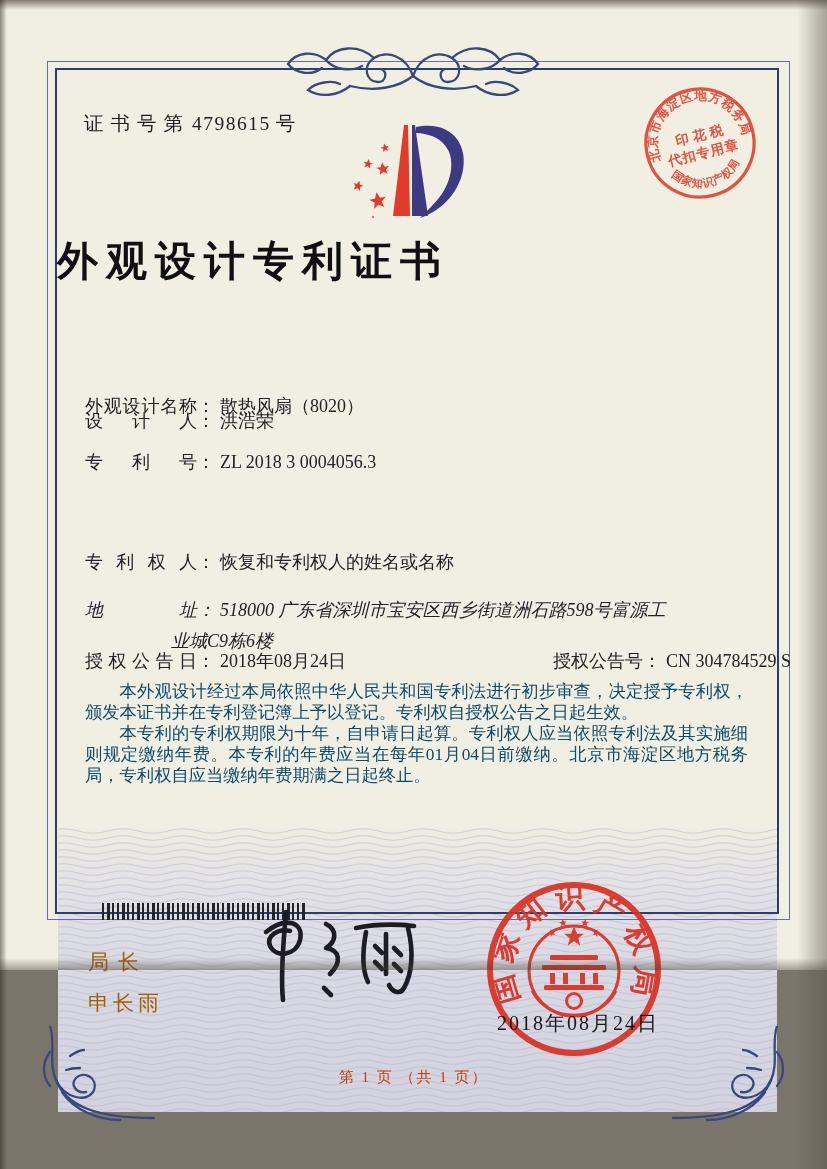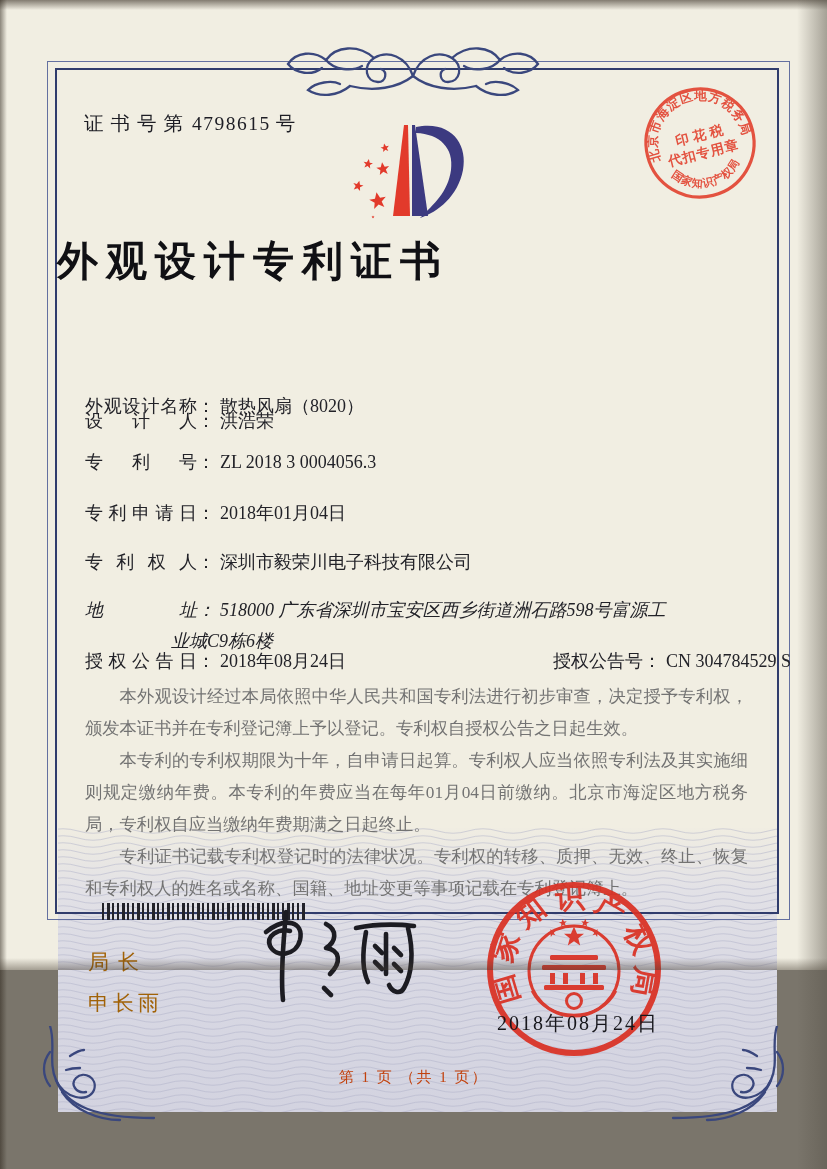--- a/index.html
+++ b/index.html
@@ -28,22 +28,22 @@
   .cert-no .sp{letter-spacing:7px;}
   .cert-no .num{letter-spacing:1.5px;margin-left:2px;}
   .cert-no .suf{margin-left:5px;}
   .doc-title{left:57px;top:234px;width:713px;text-align:left;font-size:41px;font-weight:700;
              letter-spacing:8px;color:#101014;}
   .frow{position:absolute;left:85px;z-index:4;font-size:18px;color:#222228;white-space:nowrap;}
   .flabel{display:inline-block;width:112px;text-align:justify;text-align-last:justify;vertical-align:top;}
   .fcolon{display:inline-block;margin-right:5px;}
   .addr2{display:block;padding-left:86px;margin-top:7px;}
   .fright{position:absolute;left:468px;top:0;}
-  .paras{left:85px;top:681px;width:663px;font-size:17.3px;line-height:32px;
-         text-align:justify;color:#737373;z-index:4;}
+  .paras{left:85px;top:681px;width:663px;font-size:17.3px;line-height:21px;
+         text-align:justify;color:#0c4a6e;z-index:4;}
   .paras p{margin:0;text-indent:2em;}
   .barcode{left:102px;top:903px;width:205px;height:17px;z-index:4;
     background:
       repeating-linear-gradient(90deg,#23232a 0 2px,rgba(0,0,0,0) 2px 5px),
       repeating-linear-gradient(90deg,#23232a 0 1px,rgba(0,0,0,0) 1px 7.5px);}
   .director{left:88px;top:948px;z-index:4;font-size:21px;color:#a16207;}
   .director .t{letter-spacing:9px;}
   .director .n{margin-top:13px;letter-spacing:4px;text-align:right;}
   .sig{left:228px;top:898px;z-index:5;}
   .sig path{fill:none;stroke:#1c1c22;stroke-width:4.6;stroke-linecap:round;stroke-linejoin:round;}
@@ -175,39 +175,35 @@
 
   <div class="frow" style="top:364px;margin-top:30px;">
     <span class="flabel">外观设计名称</span><span class="fcolon">：</span><span>散热风扇（8020）</span>
   </div>
   <div class="frow" style="top:409px;">
     <span class="flabel">设计人</span><span class="fcolon">：</span><span>洪浩荣</span>
   </div>
   <div class="frow" style="top:450px;">
     <span class="flabel">专利号</span><span class="fcolon">：</span><span>ZL 2018 3 0004056.3</span>
   </div>
-  <div class="frow" style="top:501px;">
-    <span class="flabel">专利申请日</span><span class="fcolon">：</span><span>2018年01月04日</span>
-  </div>
   <div class="frow" style="top:550px;">
-    <span class="flabel">专利权人</span><span class="fcolon">：</span><span>深圳市毅荣川电子科技有限公司</span>
+    <span class="flabel">专利权人</span><span class="fcolon">：</span><span>恢复和专利权人的姓名或名称</span>
   </div>
   <div class="frow" style="top:598px;font-style:italic;">
     <span class="flabel">地址</span><span class="fcolon">：</span><span>518000 广东省深圳市宝安区西乡街道洲石路598号富源工</span>
     <span class="addr2">业城C9栋6楼</span>
   </div>
   <div class="frow" style="top:649px;width:663px;">
     <span><span class="flabel">授权公告日</span><span class="fcolon">：</span><span>2018年08月24日</span></span>
     <span class="fright"><span>授权公告号</span><span class="fcolon">：</span><span>CN 304784529 S</span></span>
   </div>
 
   <div class="abs paras">
     <p>本外观设计经过本局依照中华人民共和国专利法进行初步审查，决定授予专利权，颁发本证书并在专利登记簿上予以登记。专利权自授权公告之日起生效。</p>
     <p>本专利的专利权期限为十年，自申请日起算。专利权人应当依照专利法及其实施细则规定缴纳年费。本专利的年费应当在每年01月04日前缴纳。北京市海淀区地方税务局，专利权自应当缴纳年费期满之日起终止。</p>
-    <p>专利证书记载专利权登记时的法律状况。专利权的转移、质押、无效、终止、恢复和专利权人的姓名或名称、国籍、地址变更等事项记载在专利登记簿上。</p>
   </div>
 
   <div class="abs barcode"></div>
 
   <div class="abs director">
     <div class="t">局长</div>
     <div class="n">申长雨</div>
   </div>
 
   <svg class="abs sig" width="200" height="110" viewBox="0 0 200 110">

